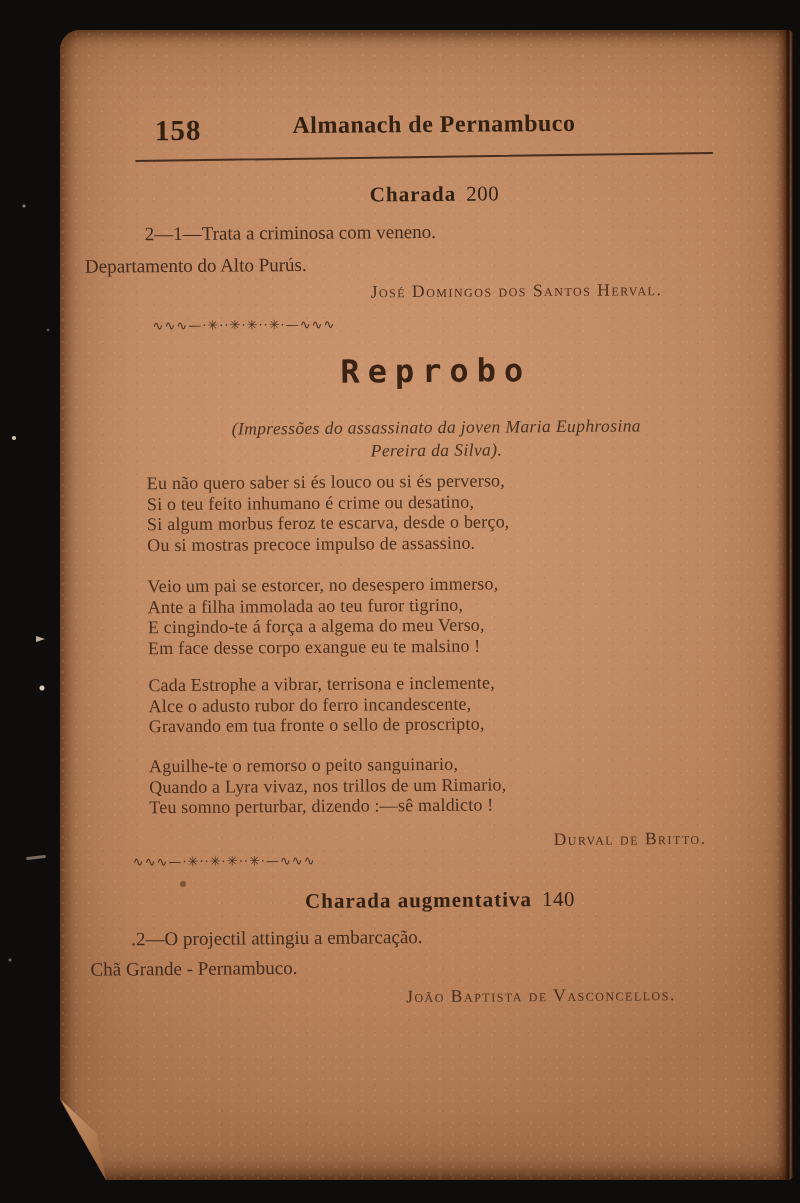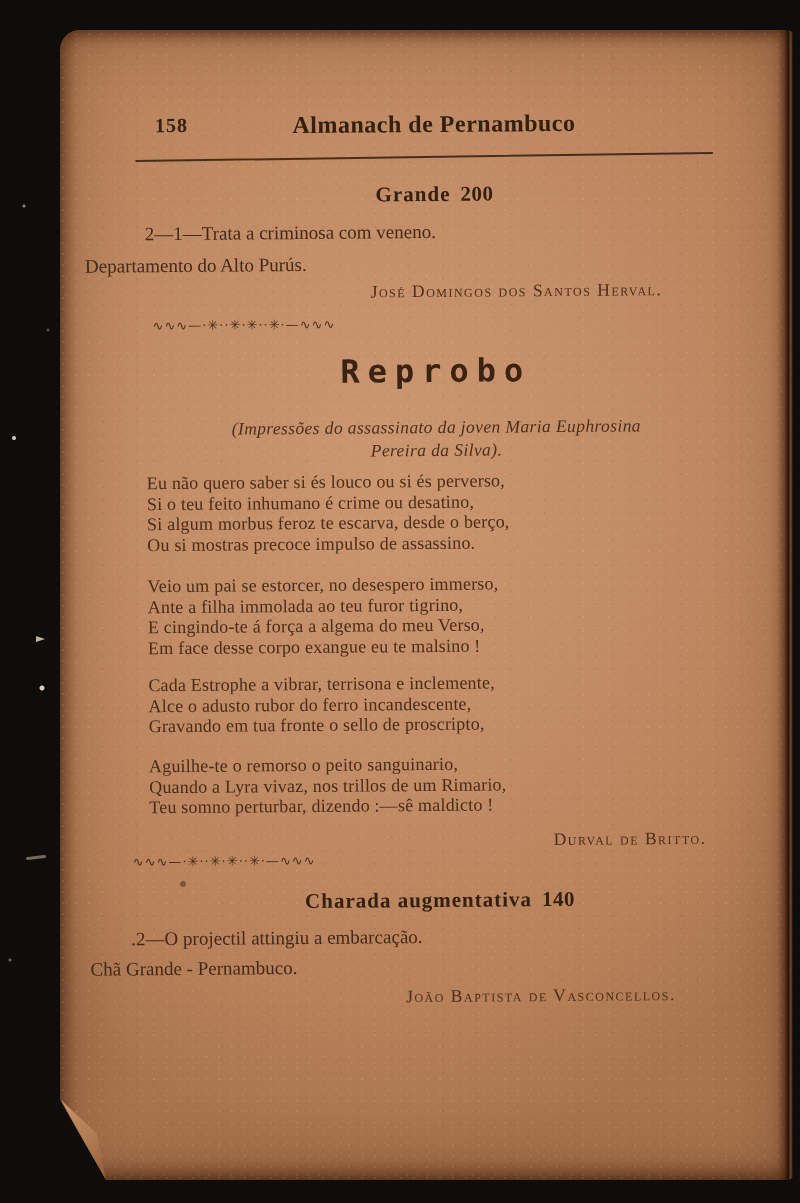--- a/index.html
+++ b/index.html
@@ -67,27 +67,27 @@
     clip-path:polygon(2% 0,100% 100%,80% 42%);
   }
   .ink-smudge{
     position:absolute;left:120px;top:851px;width:6px;height:6px;border-radius:50%;
     background:#4a2e1c;opacity:.55;
   }
   
   .content{position:absolute;inset:0;transform:rotate(-0.45deg);transform-origin:50% 20%;color:#3f2819;}
   .content > div{position:absolute;}
 
-  .pagenum{left:96px;top:82px;font-size:20px;font-weight:bold;color:#34200e;letter-spacing:1px;}
+  .pagenum{left:96px;top:82px;font-size:29px;font-weight:bold;color:#34200e;letter-spacing:1px;}
   .running-title{left:160px;top:81px;width:430px;text-align:center;font-size:24px;font-weight:bold;color:#33200f;letter-spacing:.5px;}
   .rule{left:76px;top:126px;width:578px;height:2px;background:#3a2415;transform:rotate(-0.35deg);border-radius:1px;opacity:.9;}
 
   .charada-title{left:25px;width:700px;text-align:center;font-size:21px;color:#33200f;letter-spacing:.5px;}
   .charada-title .hd{font-weight:bold;letter-spacing:1px;}
-  .charada-title .num{font-weight:700;margin-left:10px;}
+  .charada-title .num{font-weight:400;margin-left:10px;}
   .c200{top:152px;}
   .c201{top:858px;}
 
   .clue{font-size:19px;color:#42291a;}
   .clue-200{left:85px;top:191px;}
   .clue-201{left:66px;top:896px;}
   .loc{font-size:19px;color:#42291a;}
   .loc-200{left:25px;top:223px;}
   .loc-201{left:25px;top:926px;}
 
@@ -123,21 +123,21 @@
 
   <div class="page">
     <div class="grain"></div>
 
     <div class="content">
       <div class="pagenum">158</div>
       <div class="running-title">Almanach de Pernambuco</div>
       <div class="rule"></div>
 
       <div class="charada-title c200">
-        <span class="hd">Grande</span><span class="num">200</span>
+        <span class="hd">Charada</span><span class="num">200</span>
       </div>
       <div class="clue clue-200">2—1—Trata a criminosa com veneno.</div>
       <div class="loc loc-200">Departamento do Alto Purús.</div>
       <div class="author author-200">José Domingos dos Santos Herval.</div>
 
       <div class="ornament orn-1">∿∿∿—·✳··✳·✳··✳·—∿∿∿</div>
 
       <div class="poem-title">Reprobo</div>
       <div class="caption cap-1">(Impressões do assassinato da joven Maria Euphrosina</div>
       <div class="caption cap-2">Pereira da Silva).</div>

